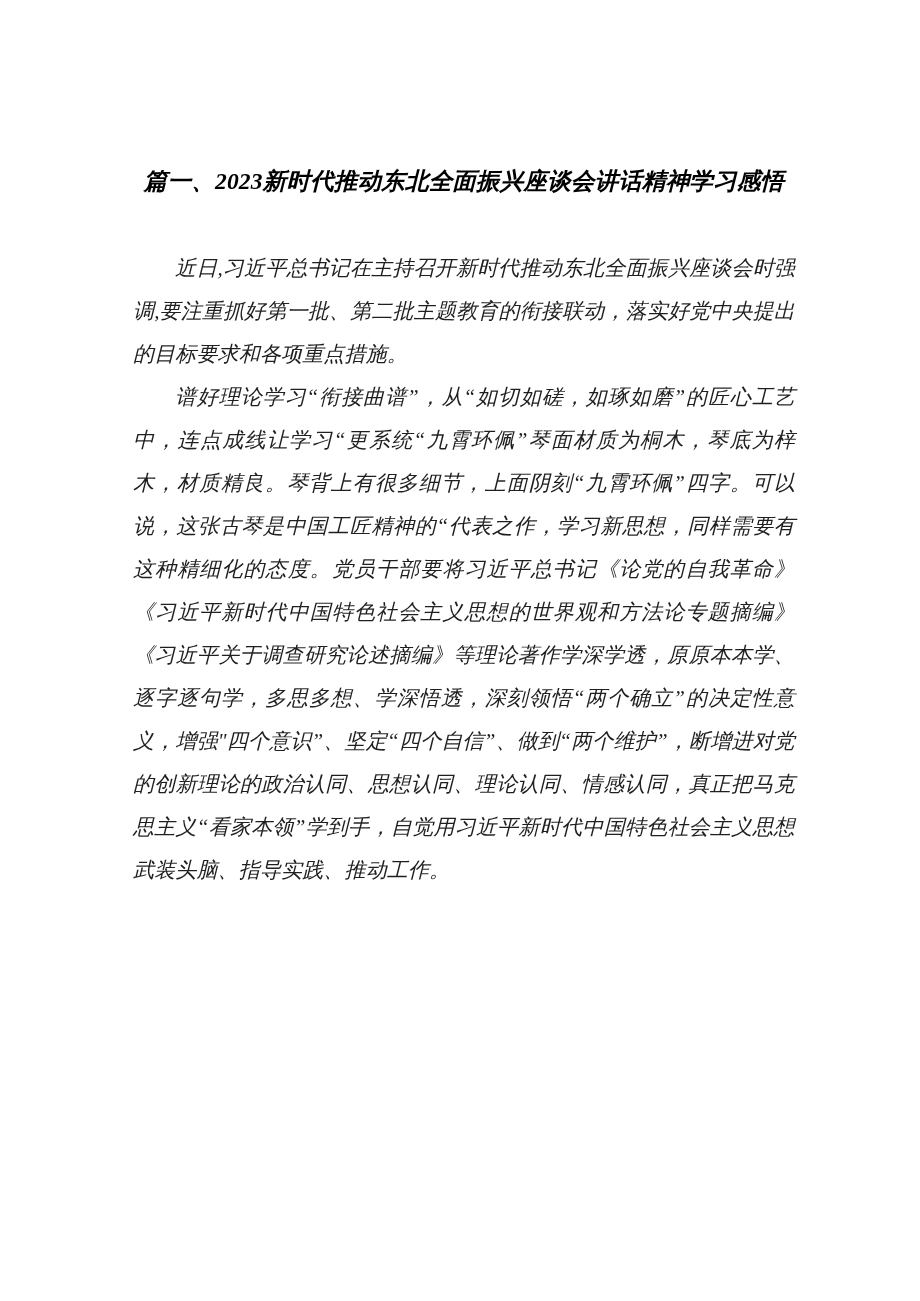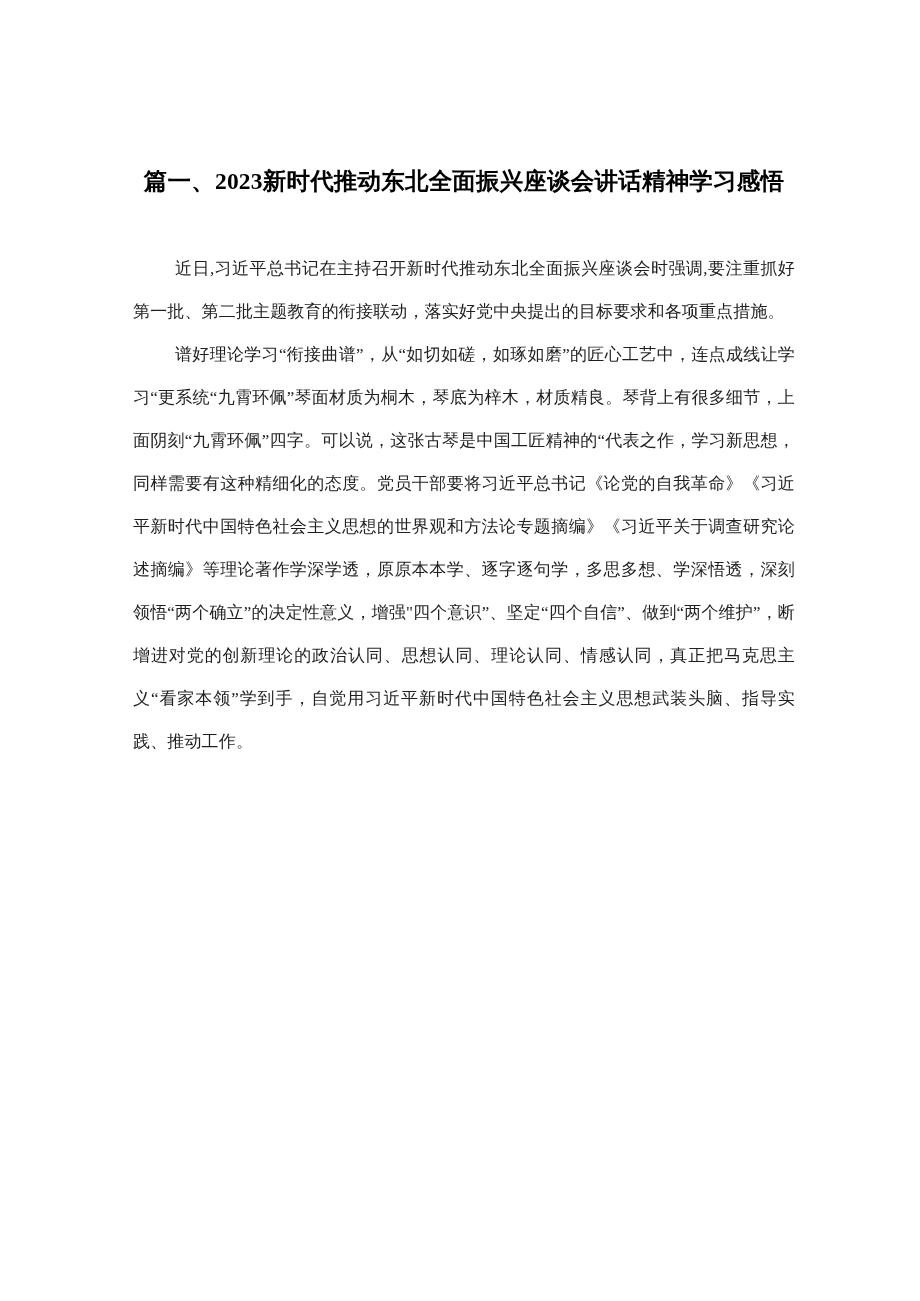--- a/index.html
+++ b/index.html
@@ -15,20 +15,21 @@
     color: #1a1a1a;
     -webkit-font-smoothing: antialiased;
   }
 
   .page {
     position: relative;
     width: 920px;
     height: 1231px;
     background: #ffffff;
     box-sizing: border-box;
+    font-style: italic;
   }
 
   .doc-body {
     position: absolute;
     left: 133px;
     top: 0;
     width: 662px;
   }
 
   
@@ -39,21 +40,21 @@
     text-align: center;
     letter-spacing: 0.2px;
     margin: 0;
     padding-top: 158px;
     color: #000000;
     word-break: break-all;
   }
 
   
   .para {
-    font-size: 17px;
+    font-size: 21px;
     line-height: 43px;
     text-align: justify;
     text-justify: inter-ideograph;
     text-indent: 42px;
     margin: 0;
     color: #1f1f1f;
     word-break: break-all;
     letter-spacing: 0.15px;
   }
   .para.first {

